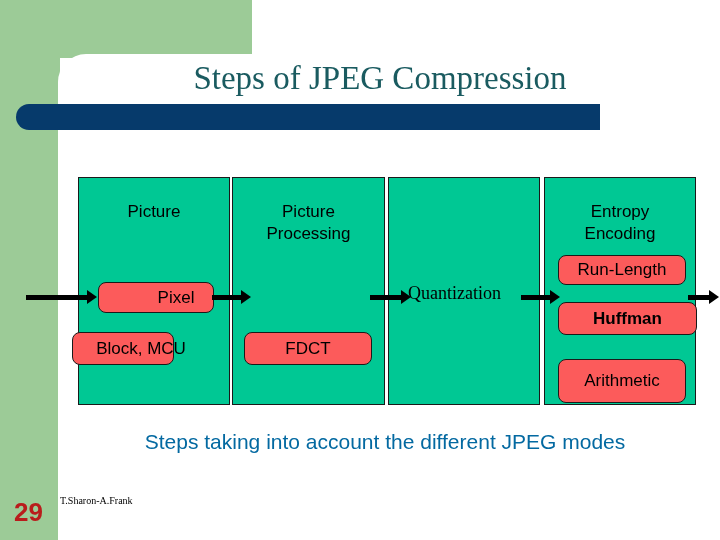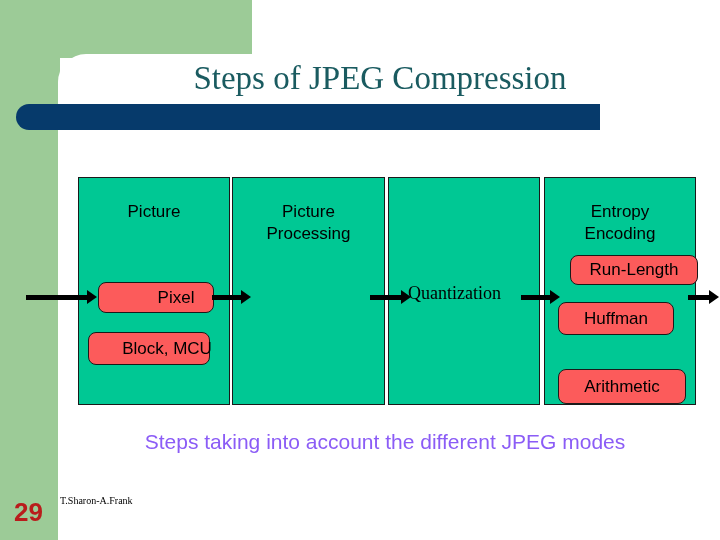--- a/index.html
+++ b/index.html
@@ -137,21 +137,21 @@
     border-left: 10px solid #000000;
   }
 
   
   .caption {
     position: absolute;
     left: 60px; top: 430px;
     width: 650px;
     text-align: center;
     font-size: 21px;
-    color: #8b5cf6;
+    color: #0369a1;
     font-family: "Liberation Sans", sans-serif;
     white-space: nowrap;
   }
   .footer-credit {
     position: absolute;
     left: 60px; top: 495px;
     width: 650px;
     text-align: left;
     font-size: 10px;
     color: #000000;
@@ -182,47 +182,50 @@
   <div class="diagram">
 
     <div class="stage" id="stage-0">
       <div class="stage-title">
         <div>Picture</div>
       </div>
     </div>
     <div class="item" style="left:98px; top:282px; width:116px; height:31px;padding-left:40px;">
       <span>Pixel</span>
     </div>
-    <div class="item" style="left:88px; top:332px; width:122px; height:33px;padding-left:36px;">
+    <div class="item" style="left:72px; top:332px; width:102px; height:33px;padding-left:36px;">
       <span>Block, MCU</span>
     </div>
 
     <div class="stage" id="stage-1">
       <div class="stage-title">
         <div>Picture</div>
         <div>Processing</div>
       </div>
     </div>
+    <div class="item" style="left:244px; top:332px; width:128px; height:33px;">
+      <span>FDCT</span>
+    </div>
 
     <div class="stage" id="stage-2"></div>
     <div class="plain-label" style="left:408px; top:283px;text-align:center;">Quantization</div>
 
     <div class="stage" id="stage-3">
       <div class="stage-title">
         <div>Entropy</div>
         <div>Encoding</div>
       </div>
     </div>
-    <div class="item" style="left:558px; top:255px; width:128px; height:30px;margin-left:12px;">
+    <div class="item" style="left:558px; top:255px; width:128px; height:30px;">
       <span>Run-Length</span>
     </div>
-    <div class="item" style="left:558px; top:302px; width:116px; height:33px;">
+    <div class="item" style="left:558px; top:302px; width:139px; height:33px;font-weight:bold;">
       <span>Huffman</span>
     </div>
-    <div class="item" style="left:558px; top:369px; width:128px; height:35px;">
+    <div class="item" style="left:558px; top:359px; width:128px; height:44px;">
       <span>Arithmetic</span>
     </div>
 
     <div class="arrow" style="left:26px; top:295px; width:62px;"></div>
     <div class="arrow" style="left:212px; top:295px; width:30px;"></div>
     <div class="arrow" style="left:370px; top:295px; width:32px;"></div>
     <div class="arrow" style="left:521px; top:295px; width:30px;"></div>
     <div class="arrow" style="left:688px; top:295px; width:22px;"></div>
   </div>
 

